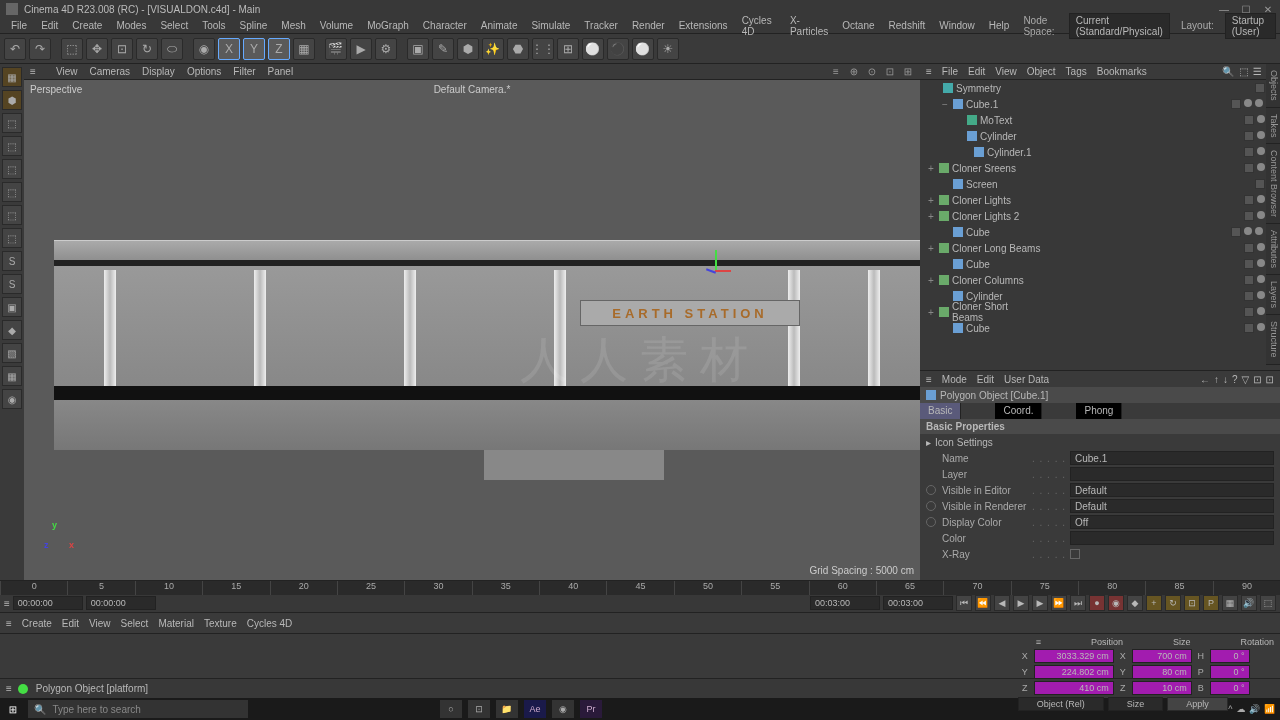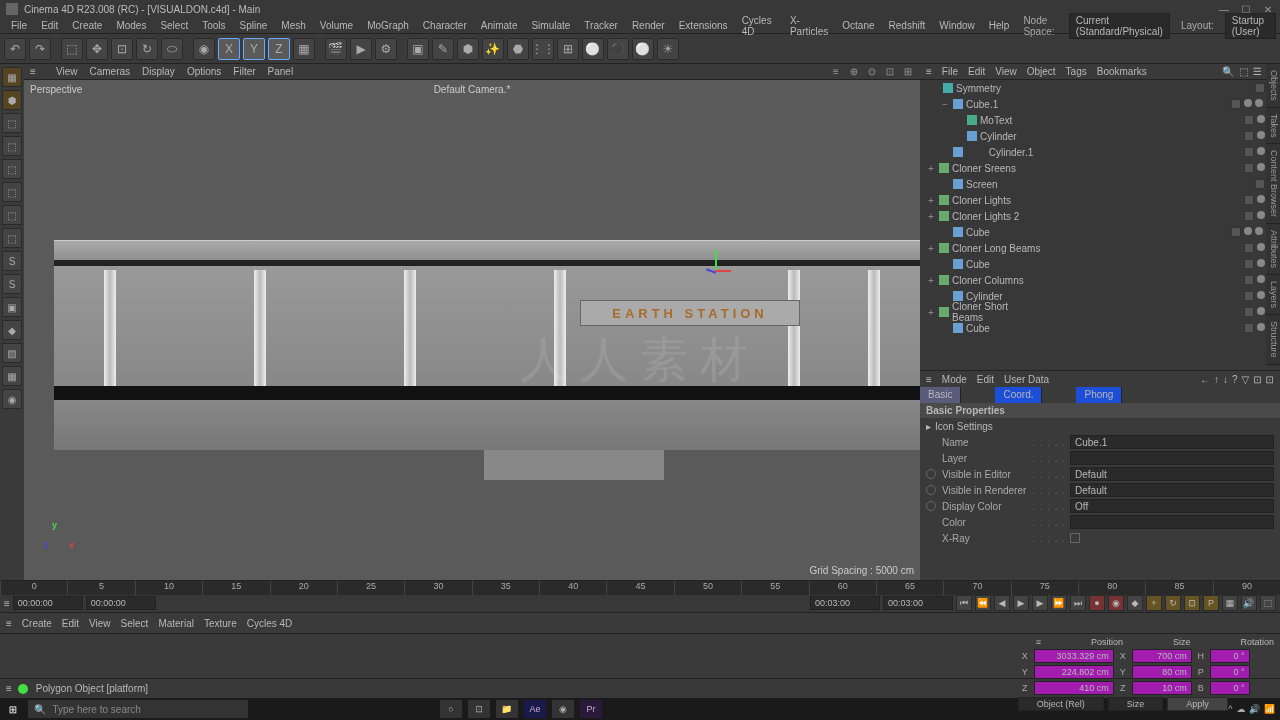--- a/index.html
+++ b/index.html
@@ -83,21 +83,21 @@
 .treerow .dot { width:8px; height:8px; border-radius:4px; background:#888; }
 .treerow .dot.g { background:#4a4; }
 .treerow .tagx { width:10px; height:10px; background:#aaa; }
 
 .attrpanel { flex:1; display:flex; flex-direction:column; background:#3a3a3a; border-top:1px solid #222; }
 .attrmenu { height:16px; display:flex; align-items:center; padding:0 6px; gap:10px; }
 .attrmenu .right { margin-left:auto; display:flex; gap:4px; }
 .objheader { height:16px; background:#4a4a4a; display:flex; align-items:center; padding:0 6px; gap:4px; }
 .objheader .hicon { width:10px; height:10px; background:#6a9fd4; }
 .tabs { height:16px; display:flex;gap:34px; }
-.tabs span { padding:2px 8px; background:#1d4ed8; border-right:1px solid #222; font-size:10px; cursor:pointer; }
+.tabs span { padding:2px 8px; background:#000000; border-right:1px solid #222; font-size:10px; cursor:pointer; }
 .tabs span.active { background:#5a5a7a; }
 .section { padding:2px 6px; background:#4a4a4a; font-weight:bold; }
 .prow { height:16px; display:flex; align-items:center; padding:0 6px; }
 .prow .plbl { width:90px; color:#aaa; }
 .prow .dots { color:#666; margin-right:4px; letter-spacing:1px; }
 .prow .pval { flex:1; background:#2a2a2a; border:1px solid #222; padding:1px 4px; height:14px; display:flex; align-items:center; }
 .prow .pbullet { width:10px; height:10px; border:1px solid #666; border-radius:5px; margin-right:6px; }
 .prow .pcheck { width:10px; height:10px; border:1px solid #666; }
 
 
@@ -338,21 +338,21 @@
         <div class="treerow" style="padding-left: 34px;">
           <span class="exp"></span>
           <span class="oicon cyl"></span>
           <span class="name">Cylinder</span>
           <div class="tags">
             <span class="chk"></span>
             <span class="dot"></span>
             <span class="dot"></span>
           </div>
         </div>
-        <div class="treerow" style="padding-left: 20px; text-align: center;">
+        <div class="treerow" style="padding-left: 41px;">
           <span class="exp"></span>
           <span class="oicon cyl"></span>
           <span class="name">Cylinder.1</span>
           <div class="tags">
             <span class="chk"></span>
             <span class="dot"></span>
             <span class="dot"></span>
           </div>
         </div>
         <div class="treerow" style="padding-left: 6px;">
@@ -476,20 +476,24 @@
           <div class="right">
             <span style="cursor: pointer;">←</span>
             <span style="cursor: pointer;">↑</span>
             <span style="cursor: pointer;">↓</span>
             <span style="cursor: pointer;">?</span>
             <span style="cursor: pointer;">▽</span>
             <span style="cursor: pointer;">⊡</span>
             <span style="cursor: pointer;">⊡</span>
           </div>
         </div>
+      <div class="objheader">
+        <div class="hicon"></div>
+        <span>Polygon Object [Cube.1]</span>
+      </div>
       <div class="tabs" id="attrtabs">
           <span class="active">Basic</span>
           <span>Coord.</span>
           <span>Phong</span>
         </div>
       <div class="section">Basic Properties</div>
       <div class="prow">
           <span style="margin-right:4px">▸</span>
           <span>Icon Settings</span>
         </div>

